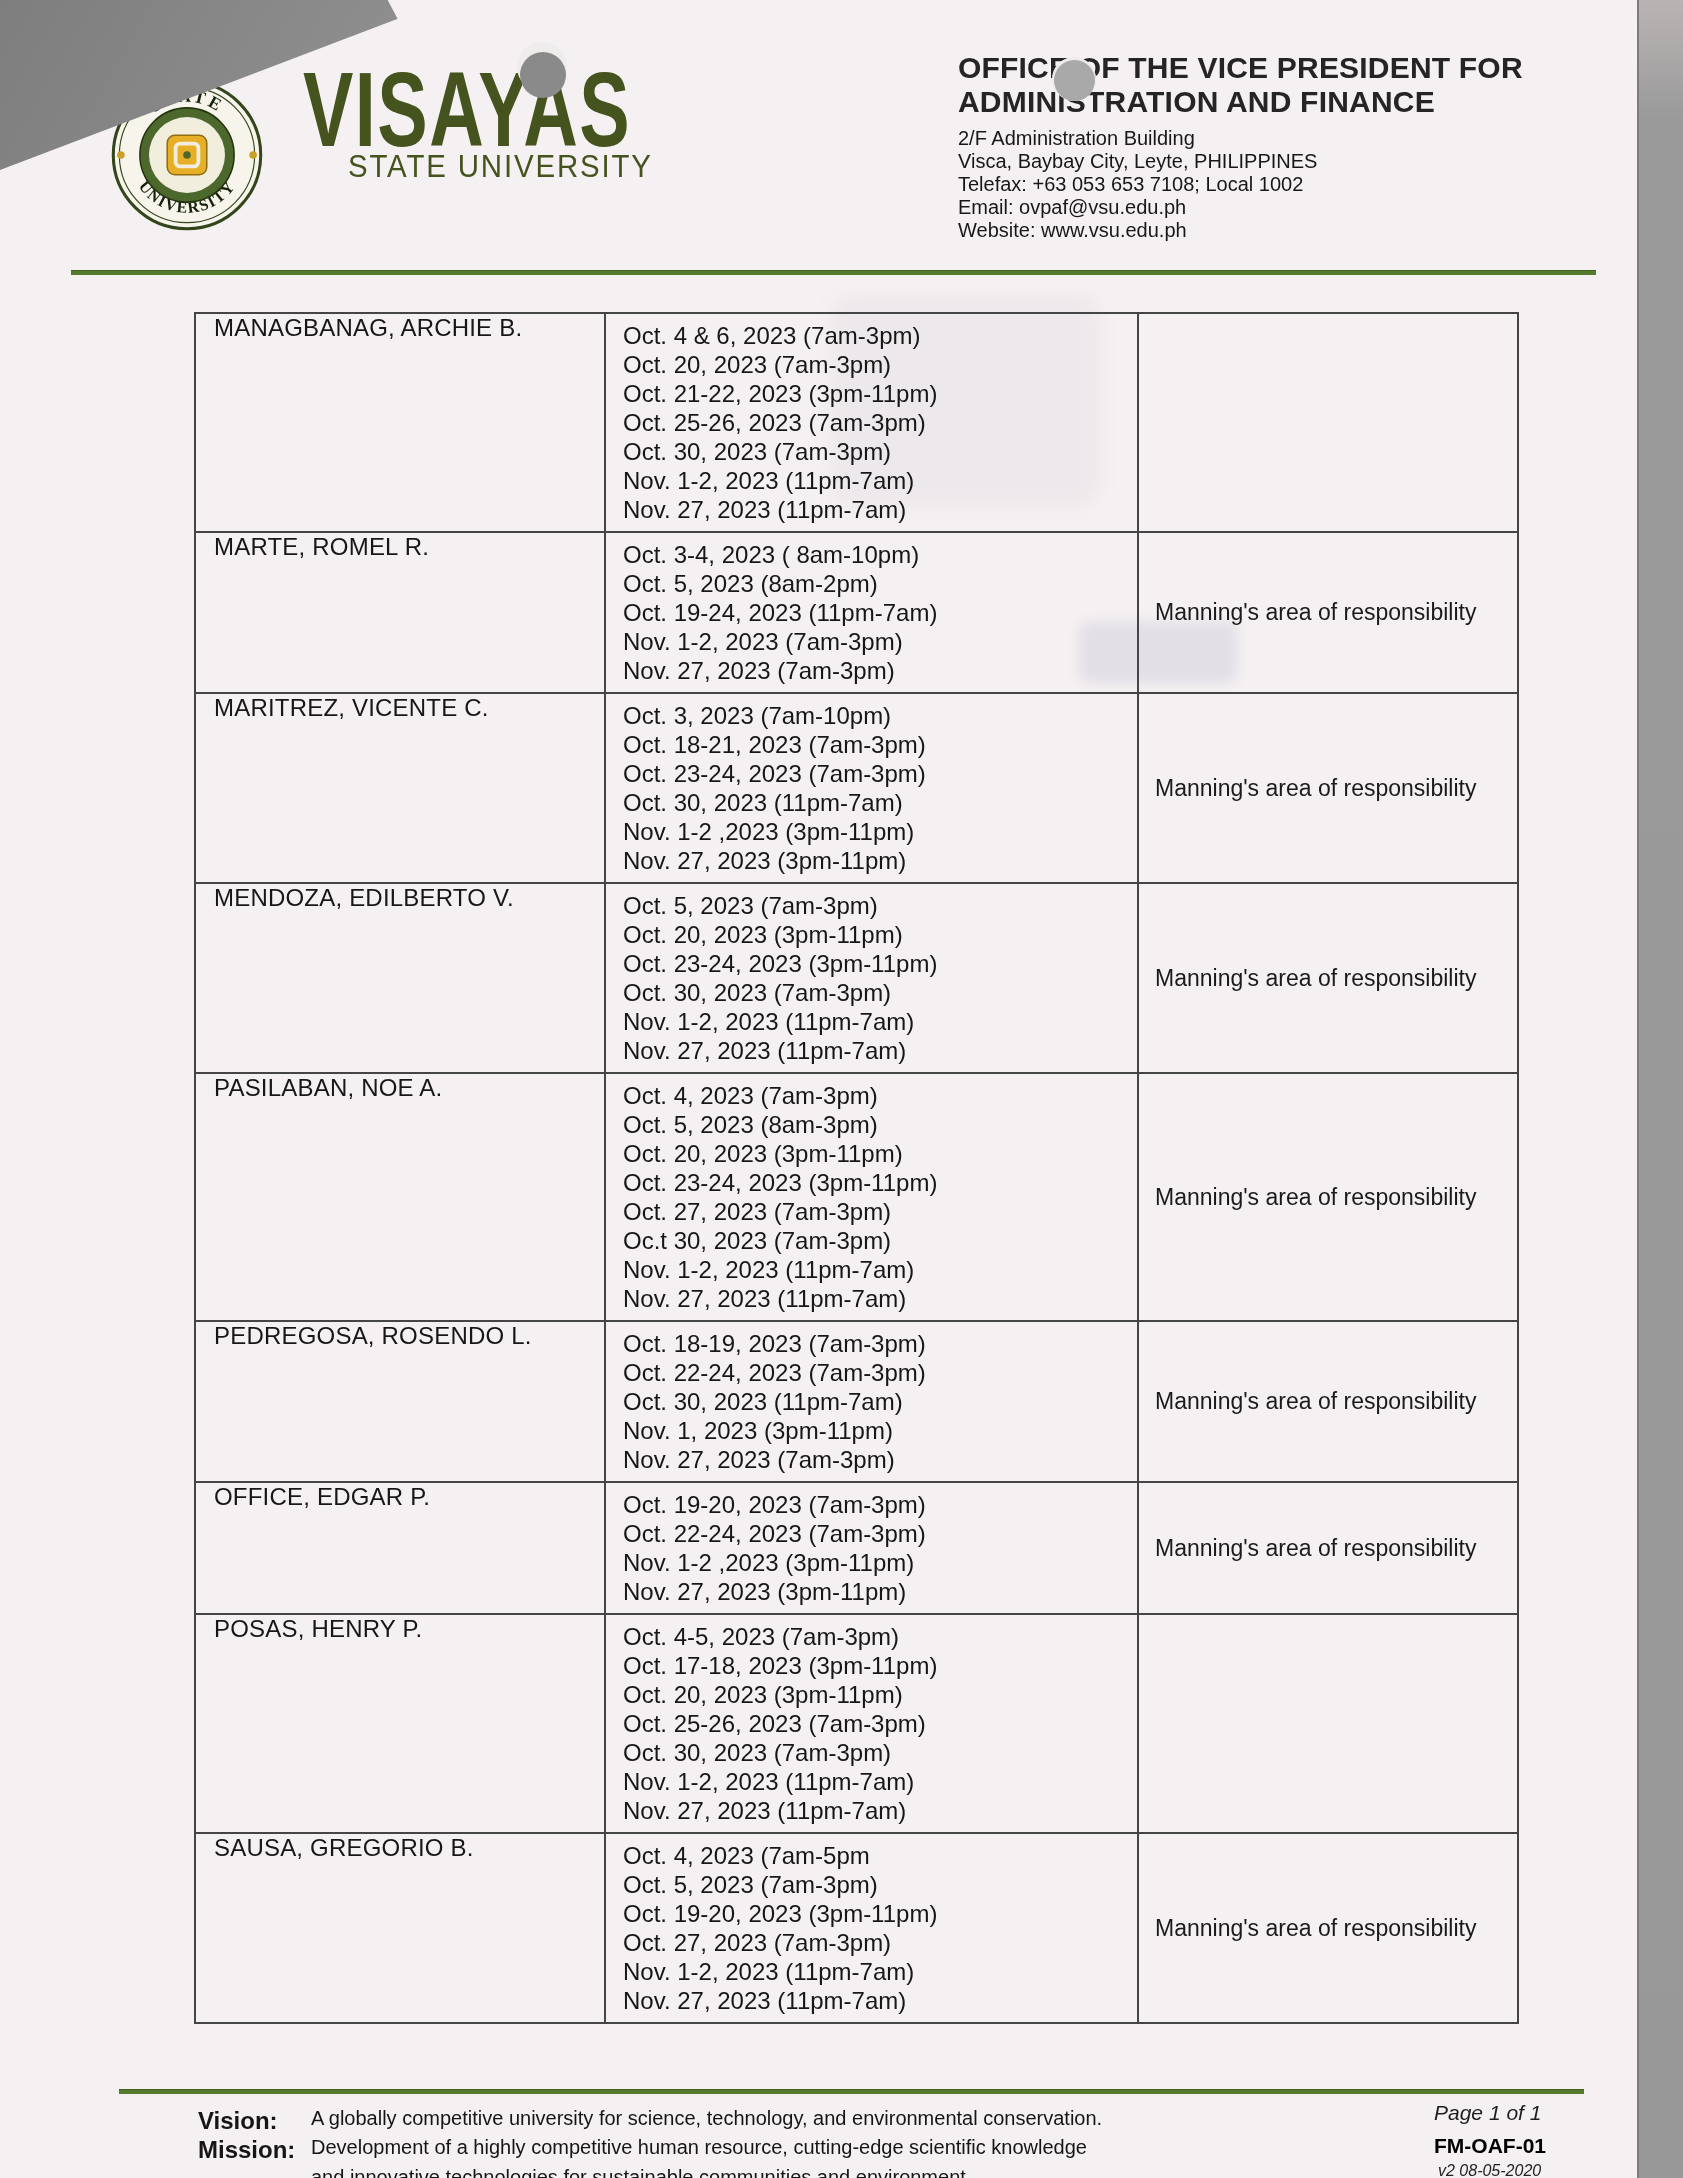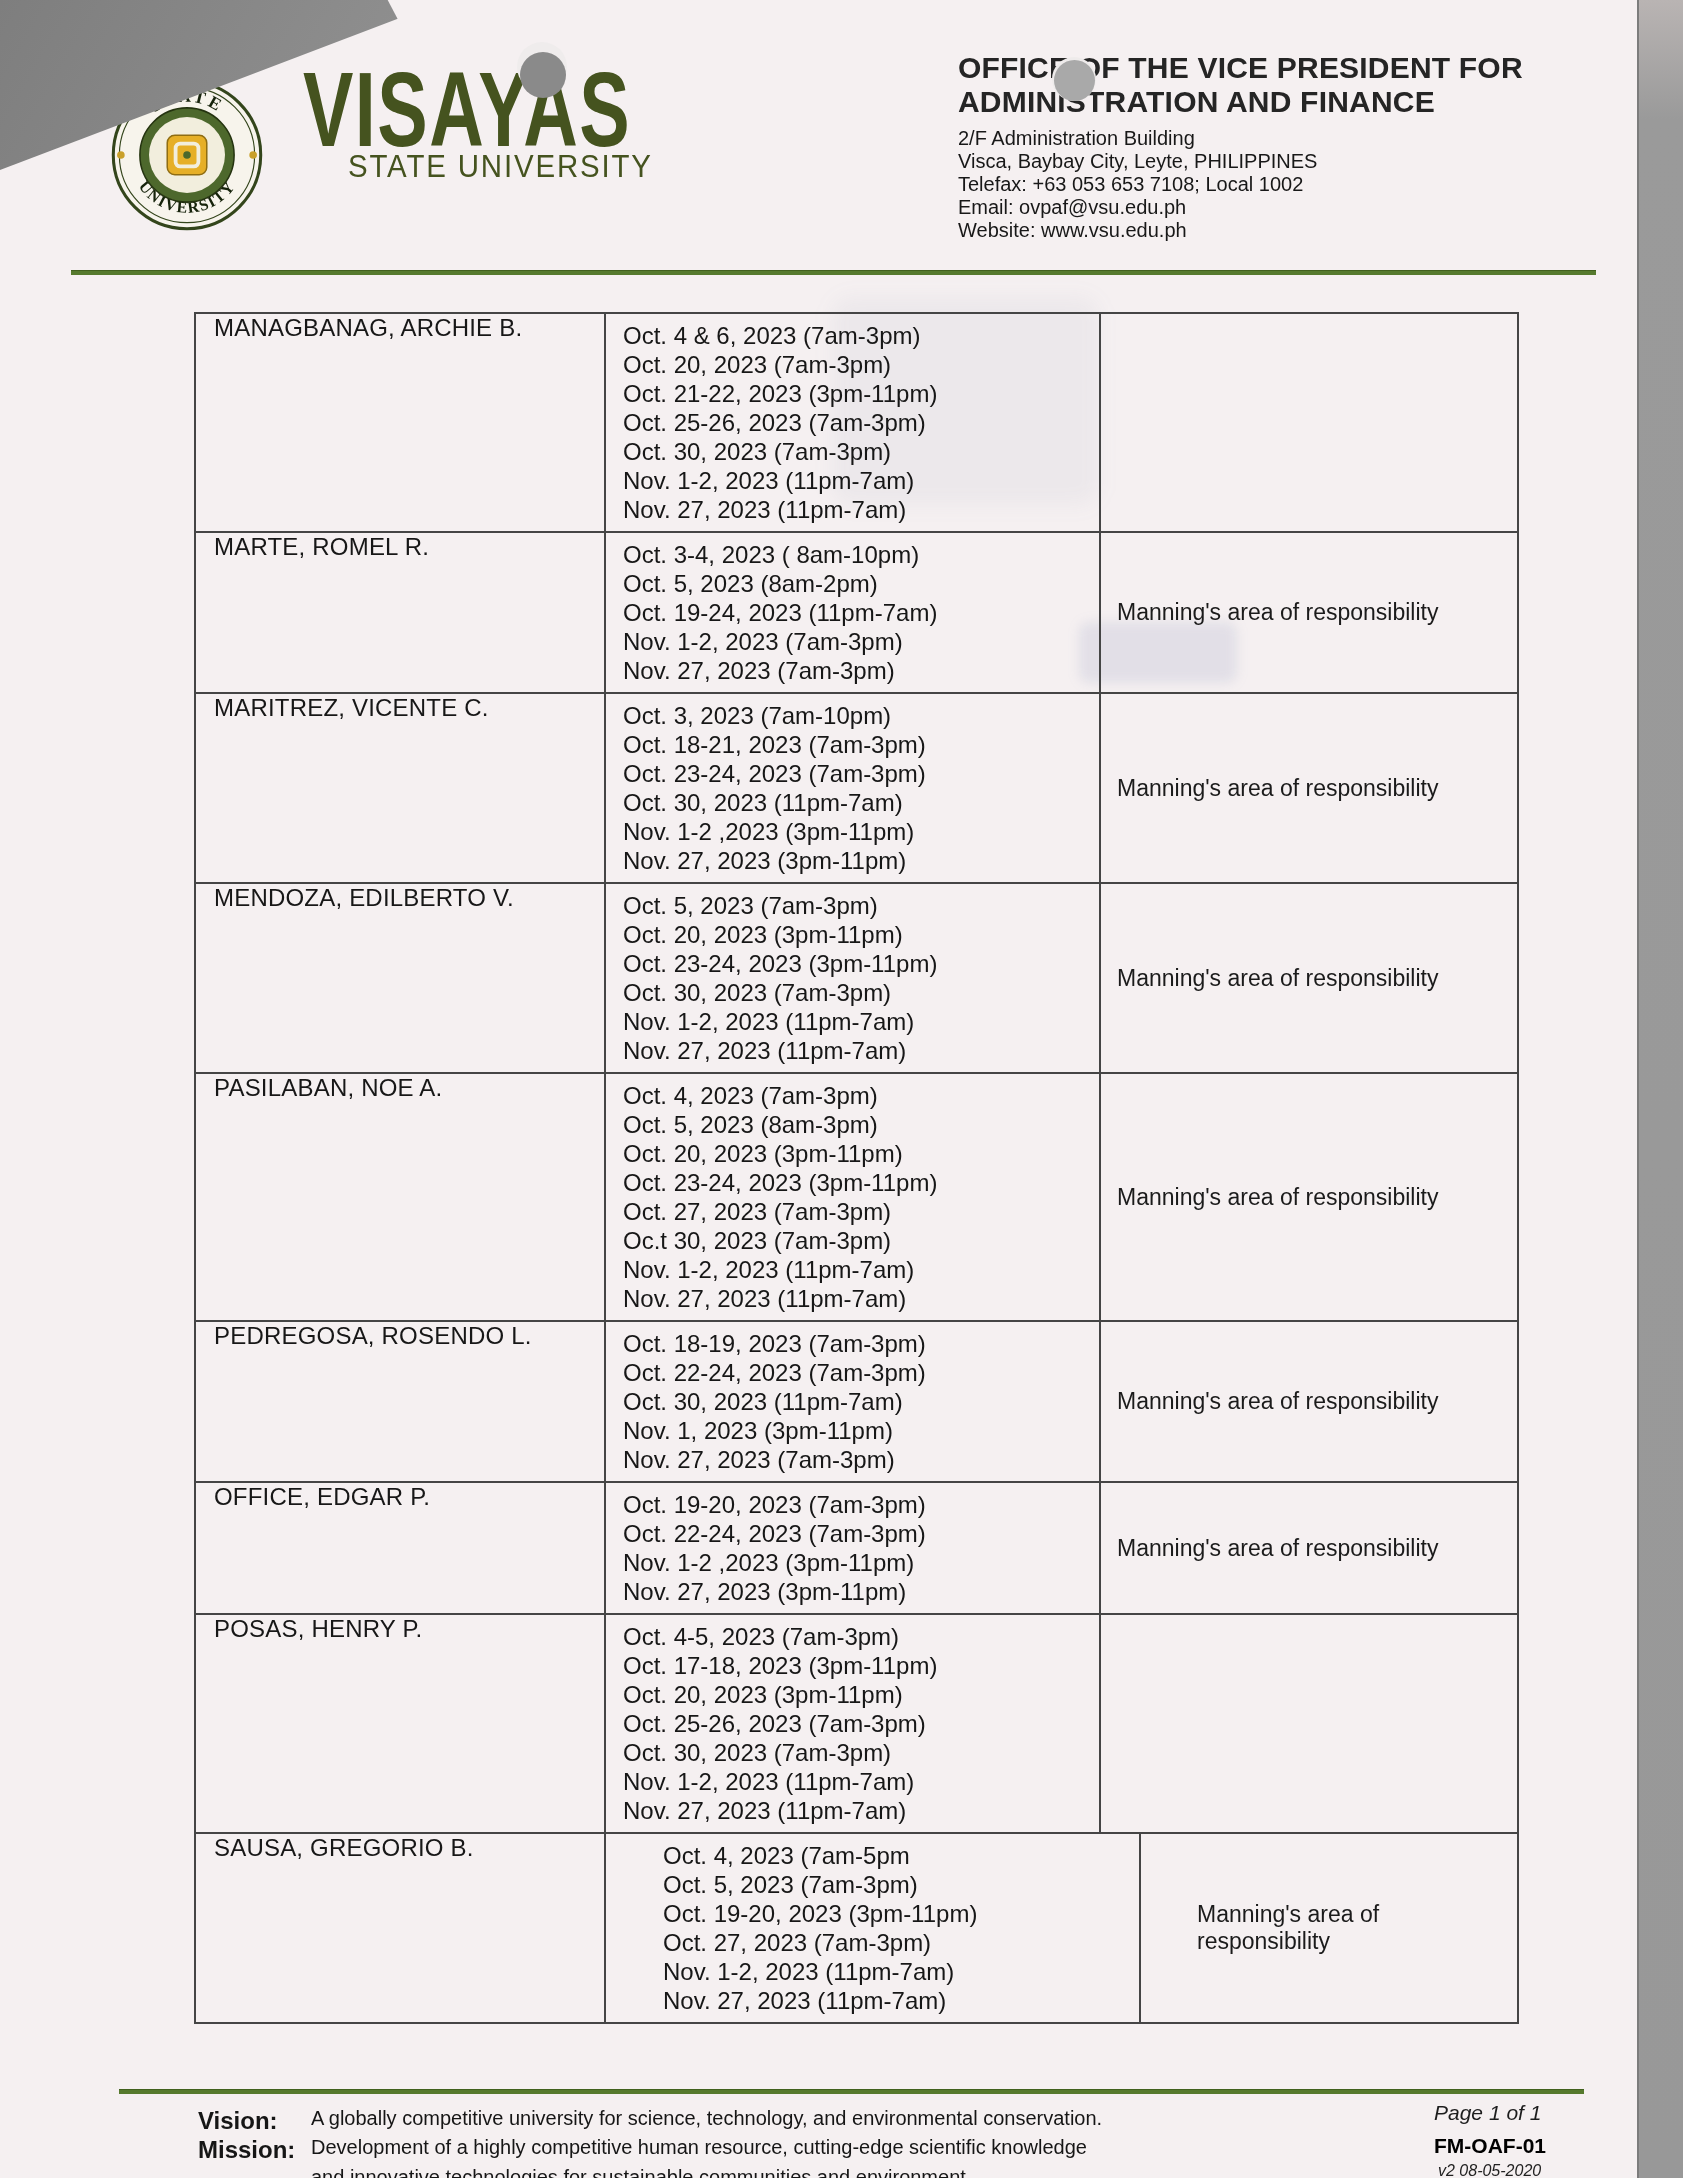--- a/index.html
+++ b/index.html
@@ -58,28 +58,28 @@
   .rule-top{
     position:absolute;left:71px;top:270px;width:1525px;height:4px;
     background:#567a2e;border-top:1px solid #41601d;
   }
   
   .schedule-table{
     position:absolute;left:194px;top:312px;width:1321px;
     border:2px solid #454545;
   }
   .t-row{display:flex;border-bottom:2px solid #454545;}
-  .t-row:last-child{border-bottom:none;gap:40px;}
+  .t-row:last-child{border-bottom:none;}
   .cell{box-sizing:border-box;}
   .cell-name{
     width:410px;border-right:2px solid #454545;
     padding:0 8px 0 18px;font-size:24px;letter-spacing:0.2px;
   }
   .cell-dates{
-    width:495px;border-right:2px solid #454545;
+    width:533px;border-right:2px solid #454545;
     padding:7px 6px 7px 17px;font-size:24px;line-height:29px;
   }
   .cell-remarks{
     flex:1;display:flex;align-items:center;
     padding-left:16px;font-size:23px;color:#1b1b1b;
   }
   
   .rule-bottom{
     position:absolute;left:119px;top:2089px;width:1465px;height:4px;
     background:#567a2e;border-top:1px solid #41601d;

